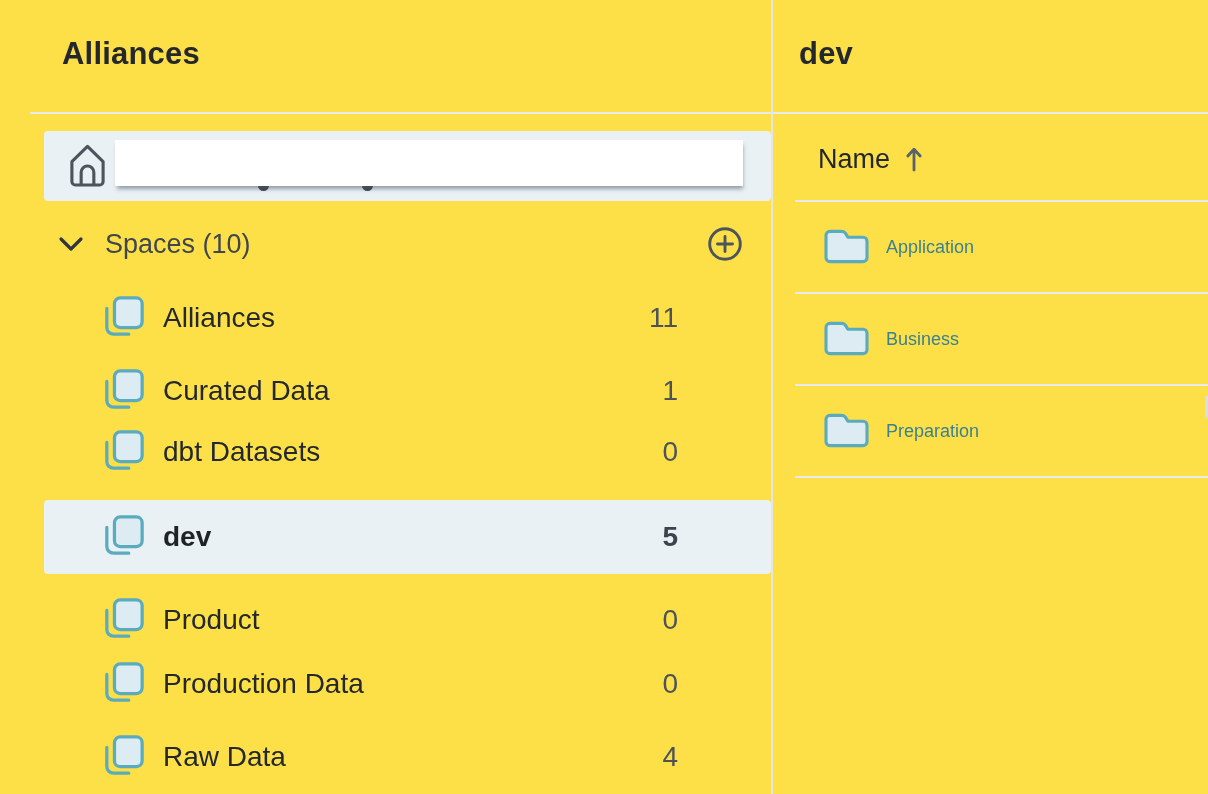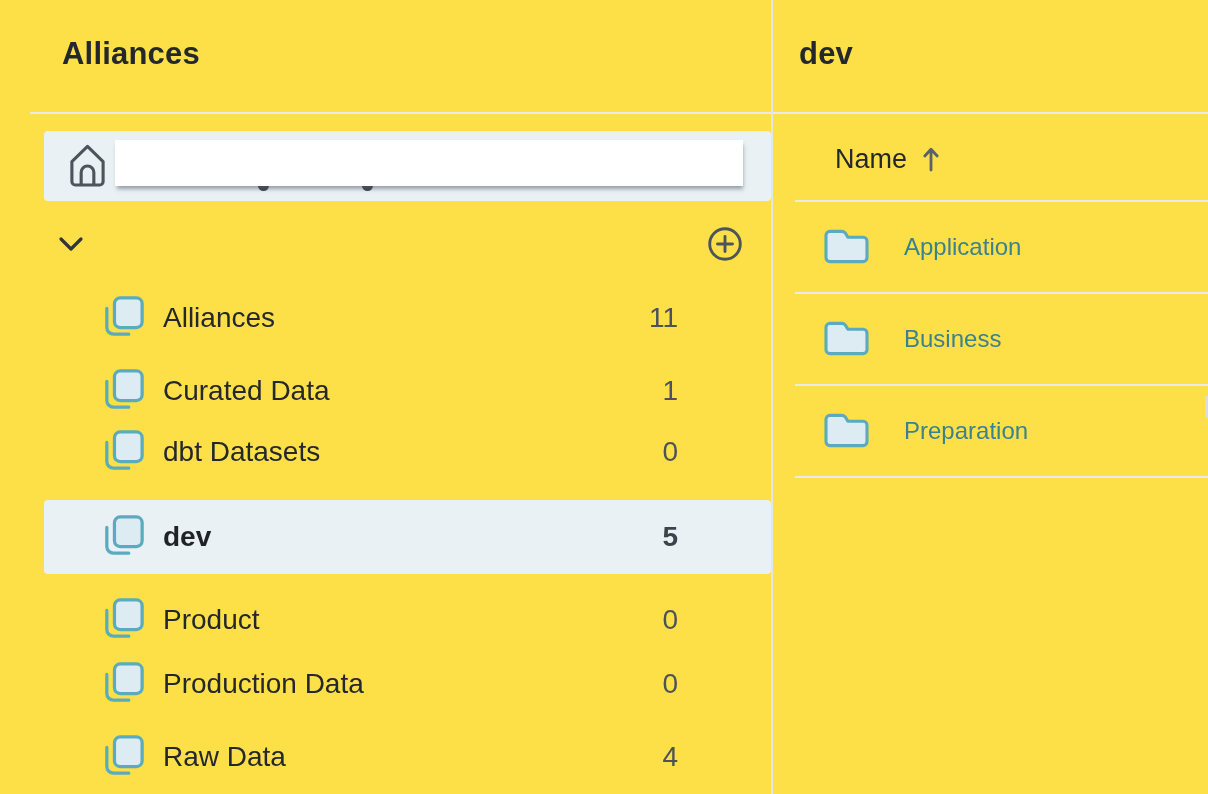--- a/index.html
+++ b/index.html
@@ -34,28 +34,28 @@
   .sicon { position:absolute; left:59px; top:50%; transform:translateY(-50%); }
   .slabel { position:absolute; left:119px; top:50%; transform:translateY(-50%);
             font-size:28px; color:var(--text-dark); white-space:nowrap; }
   .scount { position:absolute; right:93px; top:50%; transform:translateY(-50%);
             font-size:28px; color:var(--count-gray); }
   .srow.selected .slabel { font-weight:700; color:#1f2328; }
   .srow.selected .scount { font-weight:700; color:#3c434b; }
 
   
   .name-header { position:absolute; left:818px; top:131px; height:56px;
-                 display:flex; align-items:center; gap:15px; cursor:pointer;margin-left:17px; }
+                 display:flex; align-items:center; gap:15px; cursor:pointer; }
   .name-header .lbl { font-size:27px; color:var(--text-dark); }
 
   .frow { position:absolute; left:795px; width:413px; height:92px;
           border-bottom:2px solid var(--divider); cursor:pointer; }
   .ficon { position:absolute; left:28px; top:50%; transform:translateY(-50%); }
   .flabel { position:absolute; left:91px; top:50%; transform:translateY(-50%);
-            font-size:24px; color:var(--link-teal); white-space:nowrap;margin-left:18px; }
+            font-size:18px; color:var(--link-teal); white-space:nowrap; }
 
   .scroll-frag { position:absolute; left:1205px; top:396px; width:3px; height:22px; background:#dadcdf; }
 
   svg { display:block; }
 </style>
 </head>
 <body>
 
 <svg width="0" height="0" style="position:absolute">
   <defs>
@@ -82,20 +82,21 @@
     </svg>
     <span class="redact-dot" style="left:214px"></span>
     <span class="redact-dot" style="left:318px"></span>
     <div class="redact-rect"></div>
   </div>
 
   <div class="spaces-header">
     <svg class="chev" width="26" height="17" viewBox="0 0 26 17">
       <path d="M3 3 L13 13 L23 3" style="fill:none;stroke:#31363c;stroke-width:3.2;stroke-linecap:round;stroke-linejoin:round"></path>
     </svg>
+    <span class="spaces-label">Spaces (10)</span>
     <button class="plus-btn">
       <svg width="36" height="36" viewBox="0 0 36 36">
         <circle cx="18" cy="18" r="15.3" style="fill:none;stroke:var(--icon-gray);stroke-width:2.9"></circle>
         <path d="M18 10.5 V25.5 M10.5 18 H25.5" style="fill:none;stroke:var(--icon-gray);stroke-width:2.9;stroke-linecap:round"></path>
       </svg>
     </button>
   </div>
 
   <div class="srow" style="top:281px">
     <svg class="sicon" width="42" height="44">

